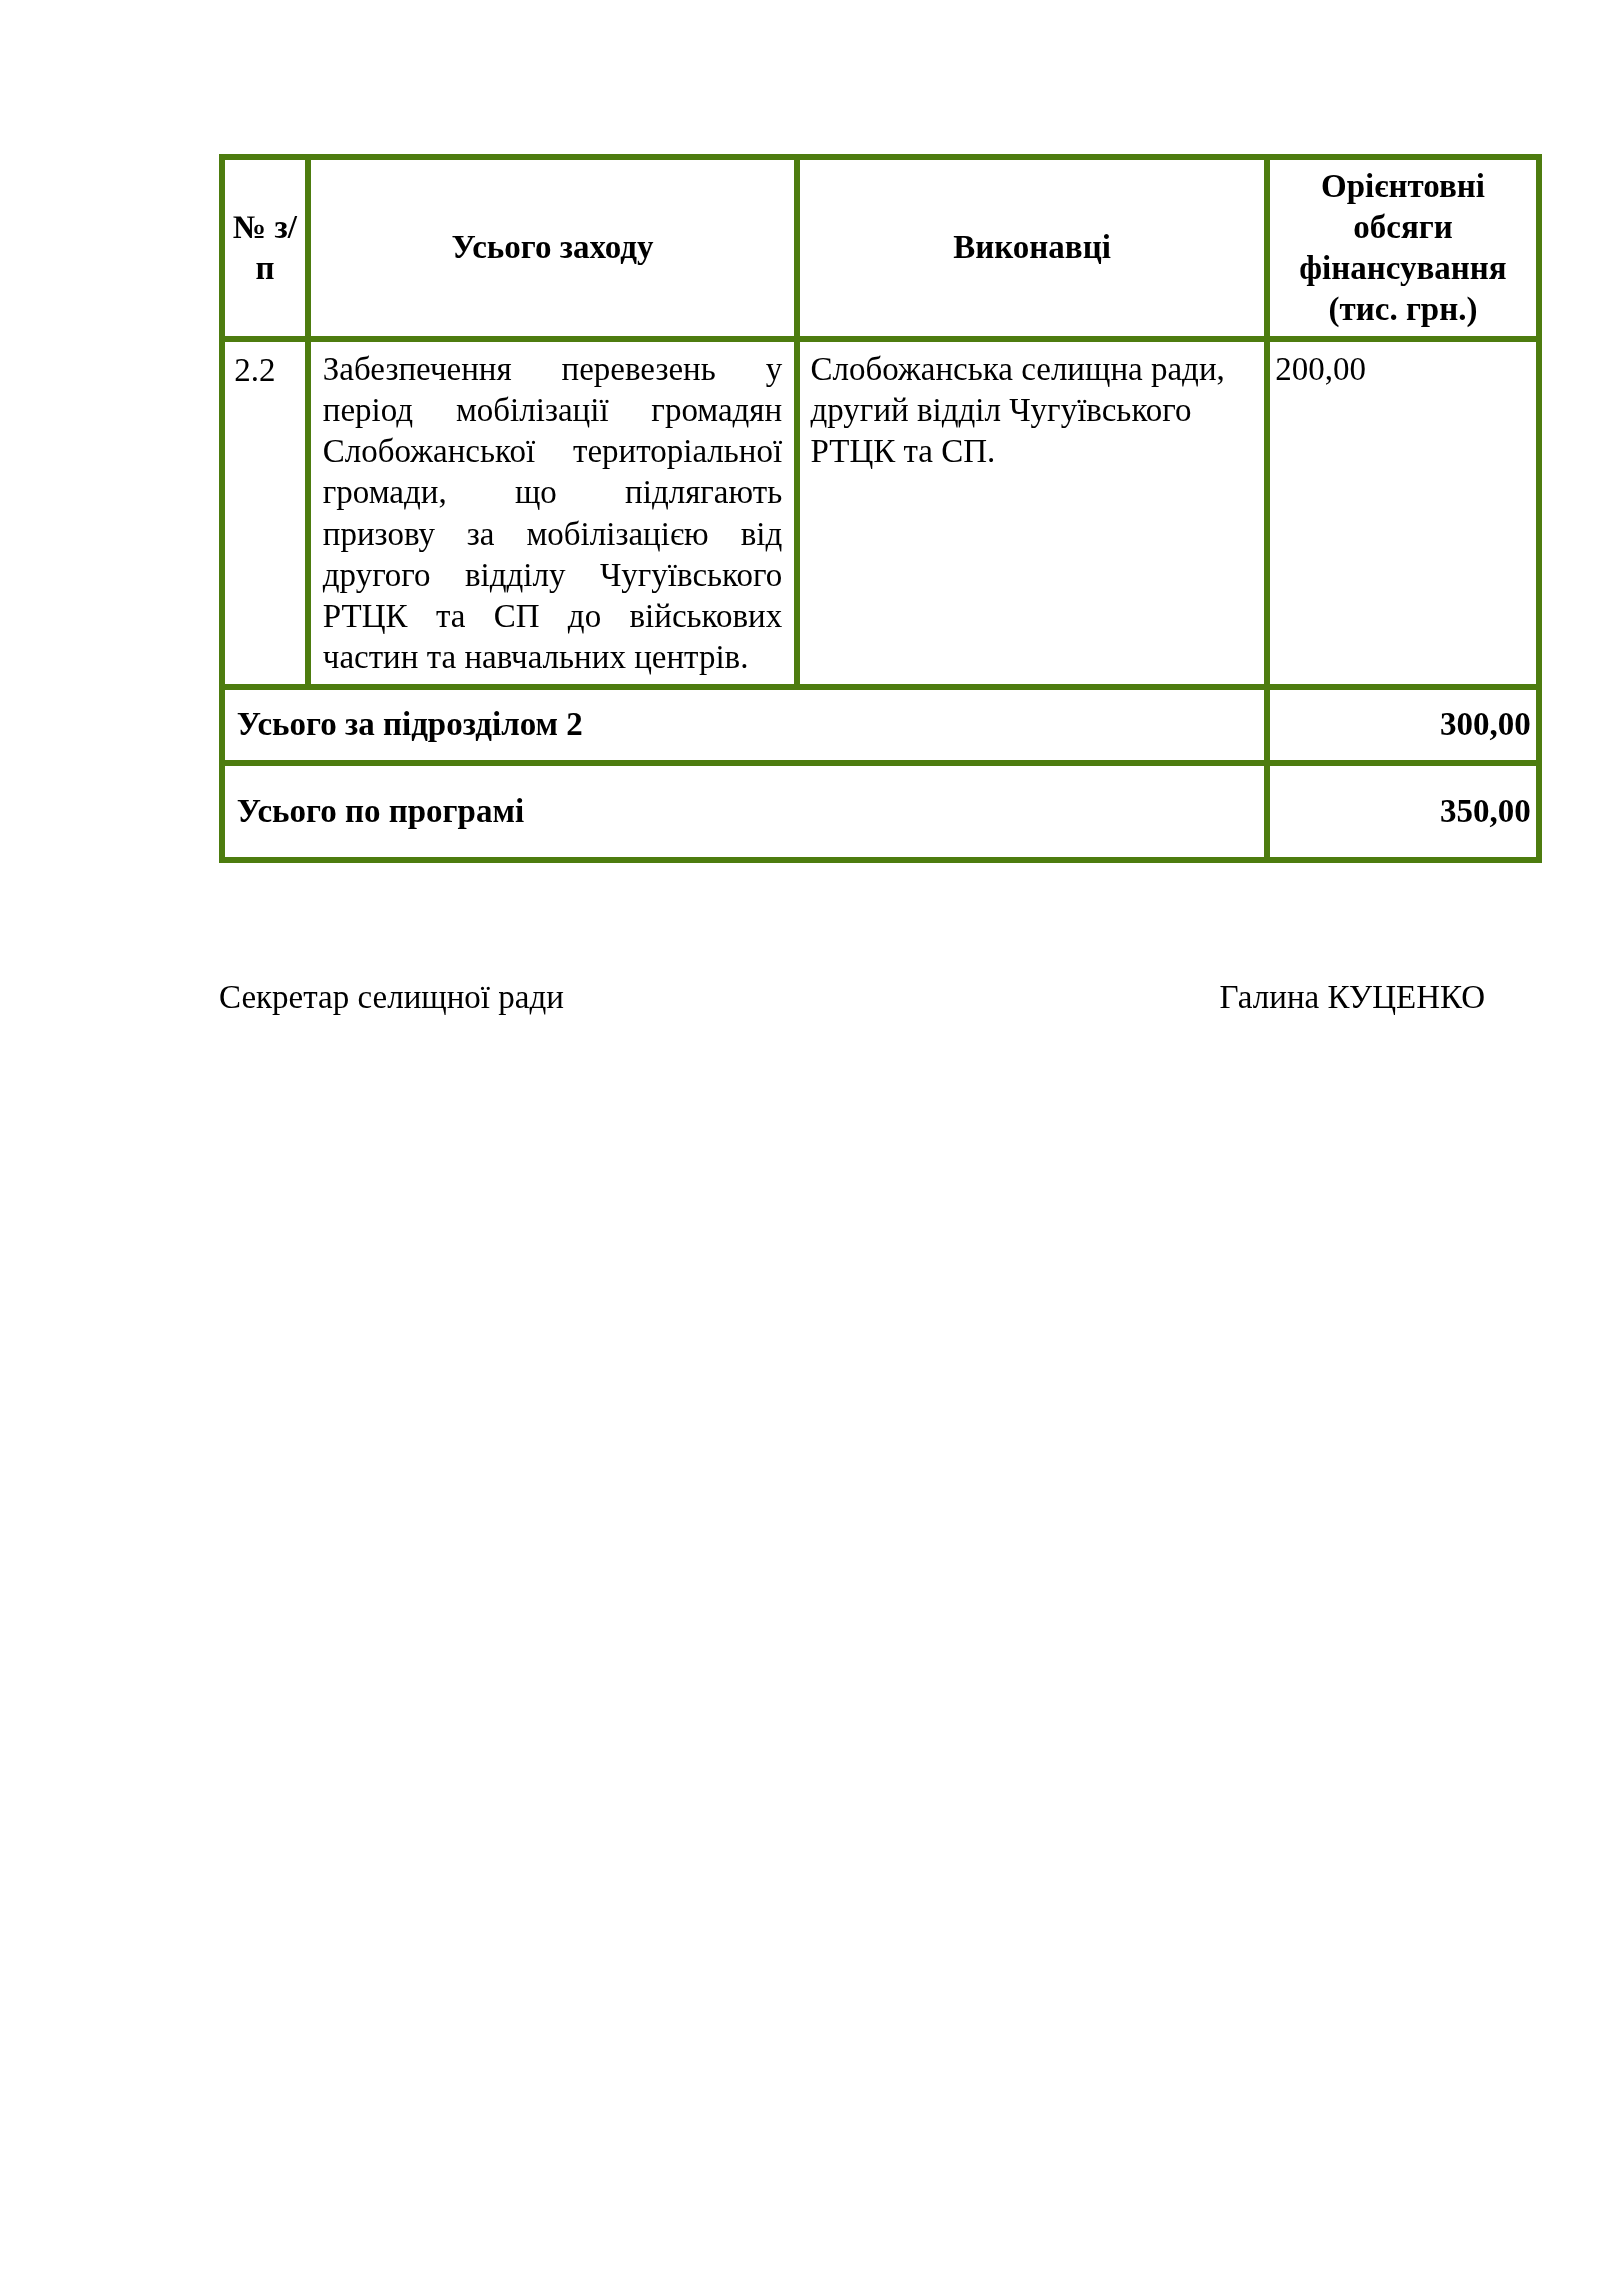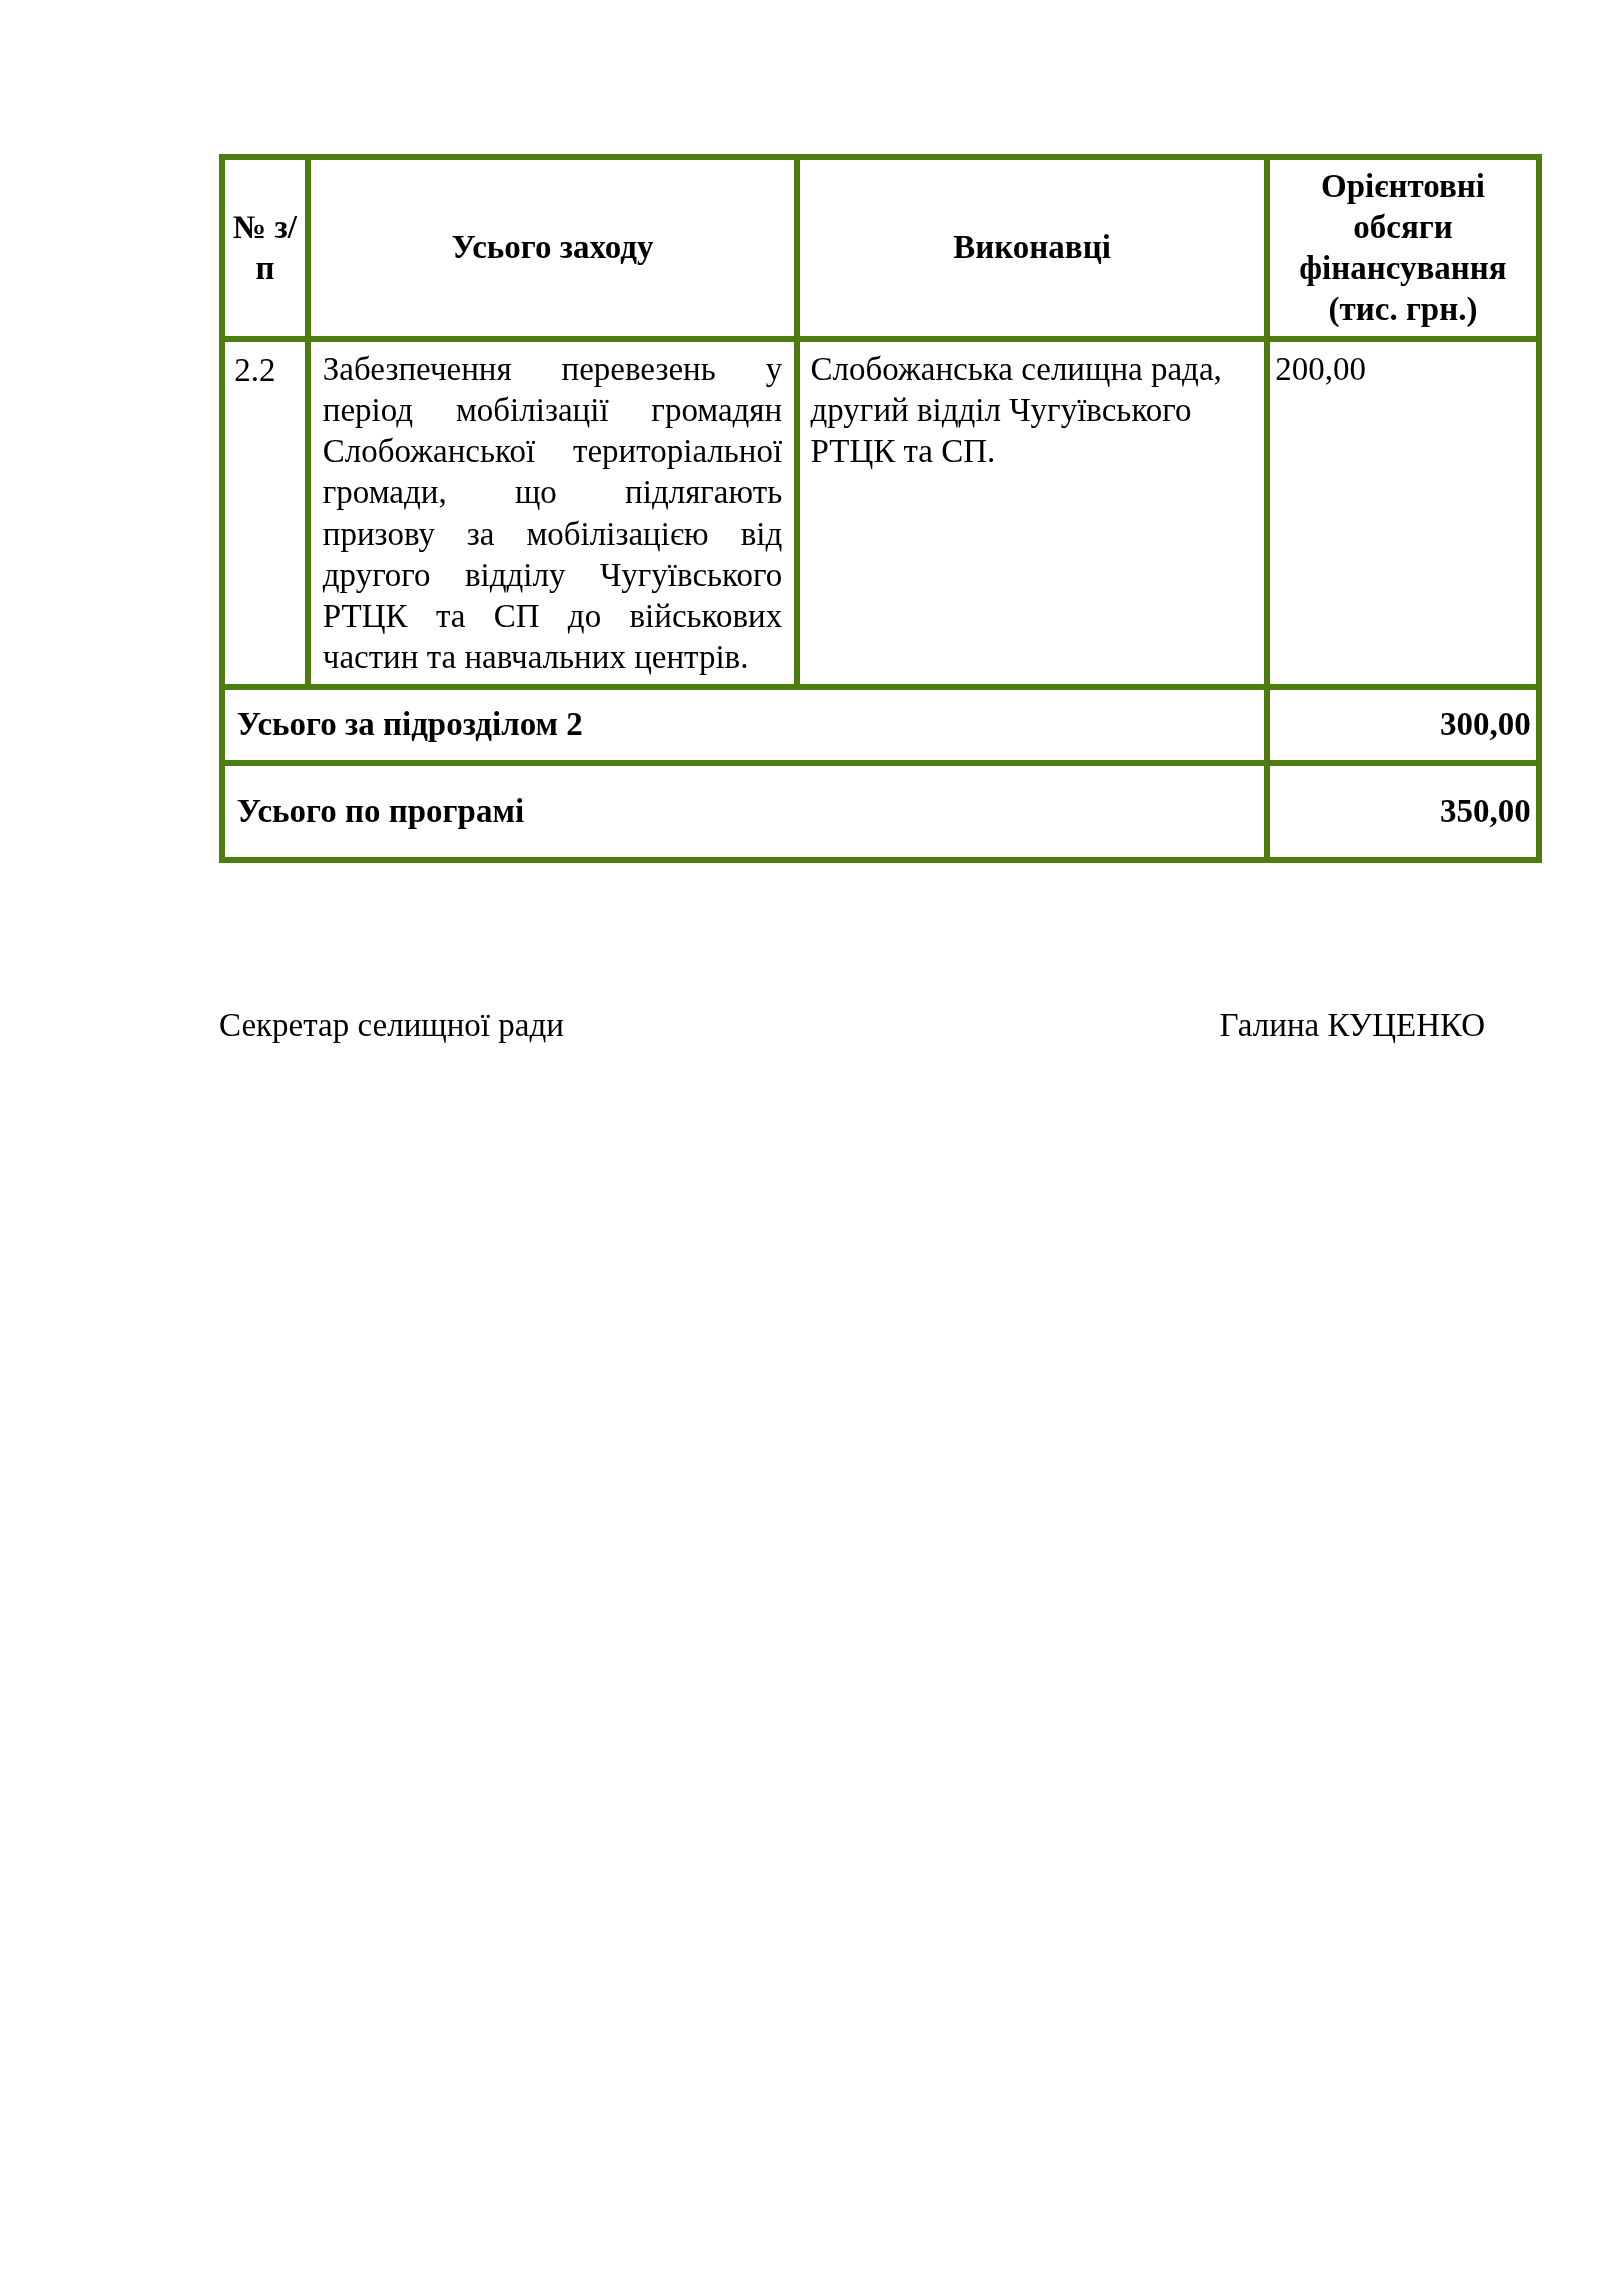--- a/index.html
+++ b/index.html
@@ -72,21 +72,21 @@
   tr.summary-row { height: 76px; }
   tr.summary-row td { vertical-align: middle; font-weight: bold; }
   td.summary-label { text-align: left; padding: 3.9px 11.8px; }
   td.summary-amount { text-align: right; padding: 3.9px 5.2px; }
   tr.program-total { height: 97px; }
   tr.program-total td { border-top-width: 3.3px; }
 
   .signature-block {
     position: absolute;
     left: 219px;
-    top: 1006px;
+    top: 978px;
     width: 1266px;
     display: flex;
     justify-content: space-between;
     align-items: baseline;
     font-size: 33px;
     line-height: 1.2;
   }
 </style>
 </head>
 <body>
@@ -105,21 +105,21 @@
         <th>№ з/п</th>
         <th>Усього заходу</th>
         <th>Виконавці</th>
         <th class="col-amount-header">Орієнтовні обсяги фінансування (тис. грн.)</th>
       </tr>
     </thead>
     <tbody>
       <tr class="measure-row">
         <td class="cell-num">2.2</td>
         <td class="cell-content">Забезпечення перевезень у період мобілізації громадян Слобожанської територіальної громади, що підлягають призову за мобілізацією від другого відділу Чугуївського РТЦК та СП до військових частин та навчальних центрів.</td>
-        <td class="cell-executors">Слобожанська селищна рада, другий відділ Чугуївського РТЦК та СП.</td>
+        <td class="cell-executors">Слобожанська селищна ради, другий відділ Чугуївського РТЦК та СП.</td>
         <td class="cell-amount">200,00</td>
       </tr>
       <tr class="summary-row">
         <td class="summary-label" colspan="3">Усього за підрозділом 2</td>
         <td class="summary-amount">300,00</td>
       </tr>
       <tr class="summary-row program-total">
         <td class="summary-label" colspan="3">Усього по програмі</td>
         <td class="summary-amount">350,00</td>
       </tr>

